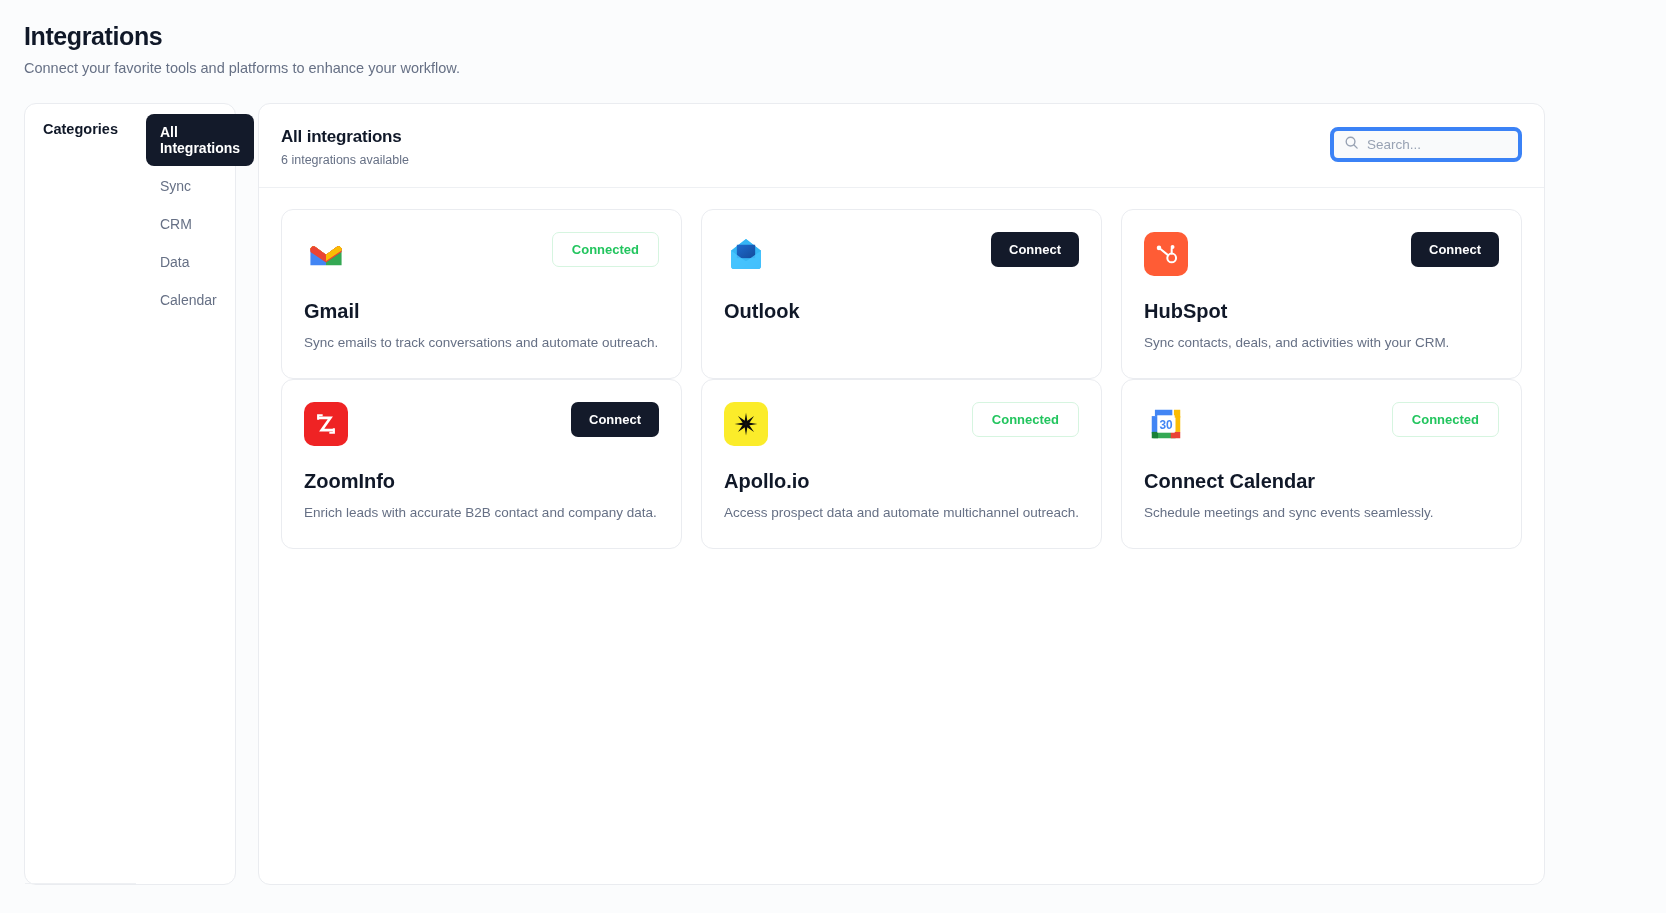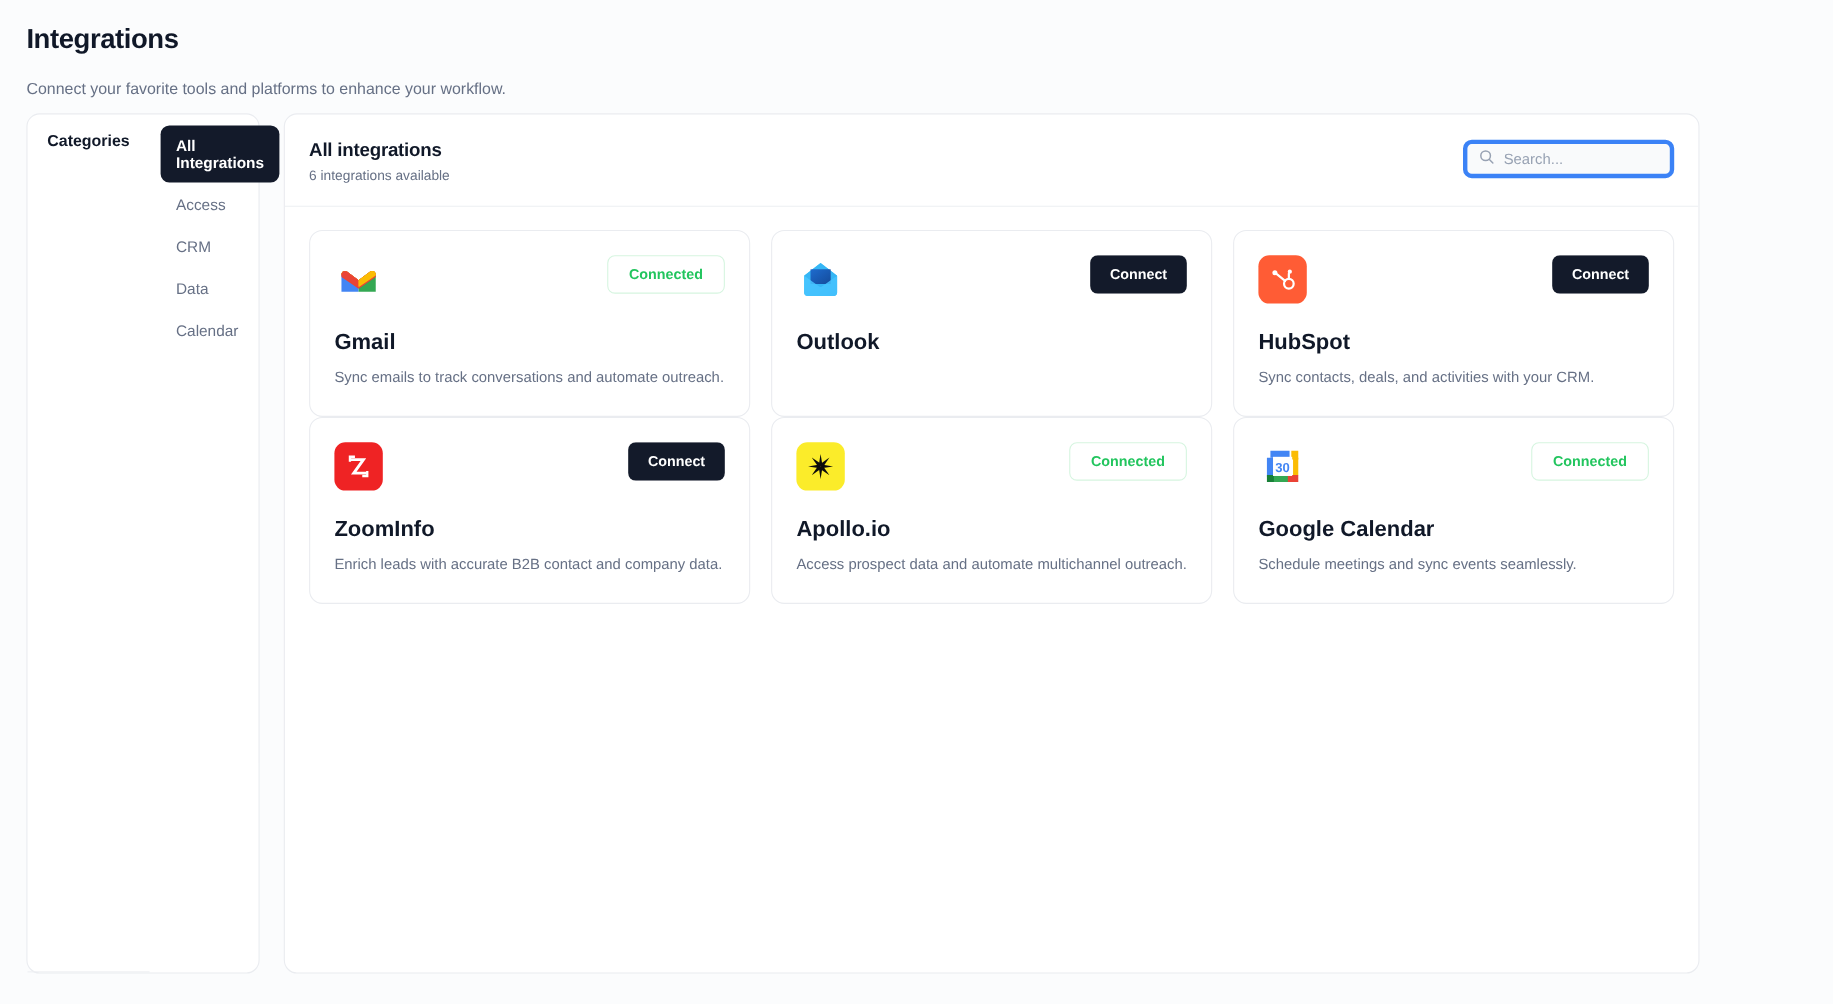--- a/index.html
+++ b/index.html
@@ -9,21 +9,21 @@
     font-family: "Liberation Sans", sans-serif;
     -webkit-font-smoothing: antialiased;
   }
   body { position: relative; overflow: hidden; }
 
   .page-header { position: absolute; left: 24px; top: 22px; }
   .page-title {
     font-size: 25px; font-weight: 700; color: #101828; letter-spacing: -0.4px;
   }
   .page-subtitle {
-    font-size: 14.5px; color: #667085; margin-top: 22px;
+    font-size: 14.5px; color: #667085; margin-top: 9px;
   }
 
   .layout {
     position: absolute; left: 24px; top: 103px;
     width: 1521px; height: 782px;
     display: flex; gap: 22px;
   }
 
   
   .sidebar {
@@ -127,21 +127,21 @@
 </div>
 
 <div class="layout">
 
   <div class="sidebar">
     <div class="sidebar-header">
       <div class="sidebar-title">Categories</div>
     </div>
     <div class="sidebar-list">
         <div class="sidebar-item active"><span>All Integrations</span></div>
-        <div class="sidebar-item"><span>Access</span></div>
+        <div class="sidebar-item"><span>Sync</span></div>
         <div class="sidebar-item"><span>CRM</span></div>
         <div class="sidebar-item"><span>Data</span></div>
         <div class="sidebar-item"><span>Calendar</span></div>
       </div>
   </div>
 
   <div class="main-panel">
     <div class="main-head">
       <div class="main-head-text">
         <div class="main-title">All integrations</div>
@@ -265,18 +265,18 @@
                 <path d="M8 34h28v8H8z" fill="#34a853"></path>
                 <path d="M6 34h8v8H6z" fill="#188038"></path>
                 <path d="M36 34h6l-6 8z" fill="#ea4335"></path>
                 <path d="M30 34h12v8H30z" fill="#ea4335"></path>
                 <rect x="13" y="13" width="22" height="22" fill="#fff"></rect>
                 <text x="24" y="30" font-family="Liberation Sans, sans-serif" font-size="15" font-weight="700" fill="#4285f4" text-anchor="middle">30</text>
               </svg>
             </div>
             <button class="btn btn-connected">Connected</button>
           </div>
-          <div class="card-name">Google Calendar</div>
+          <div class="card-name">Connect Calendar</div>
           <div class="card-desc">Schedule meetings and sync events seamlessly.</div>
         </div>
       </div>
   </div>
 </div>
 
 </body></html>

